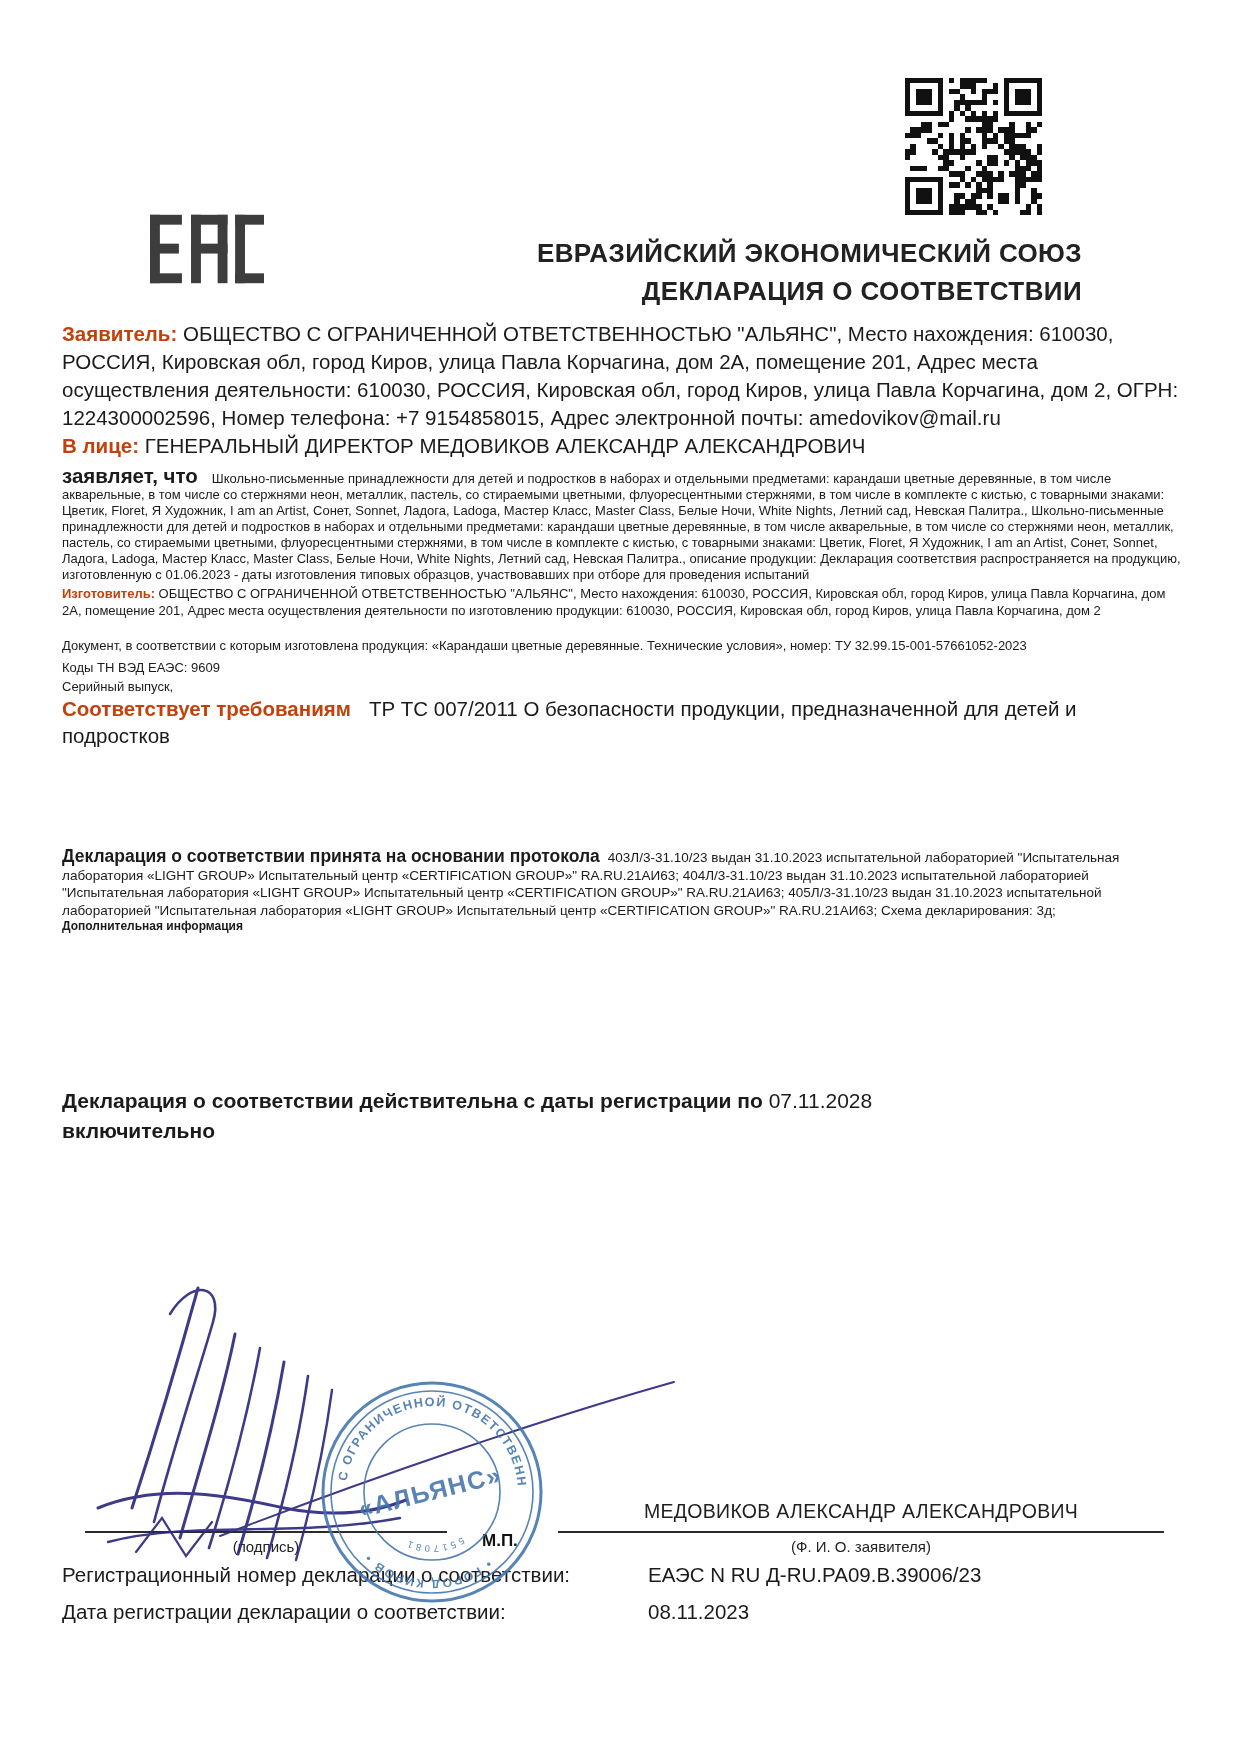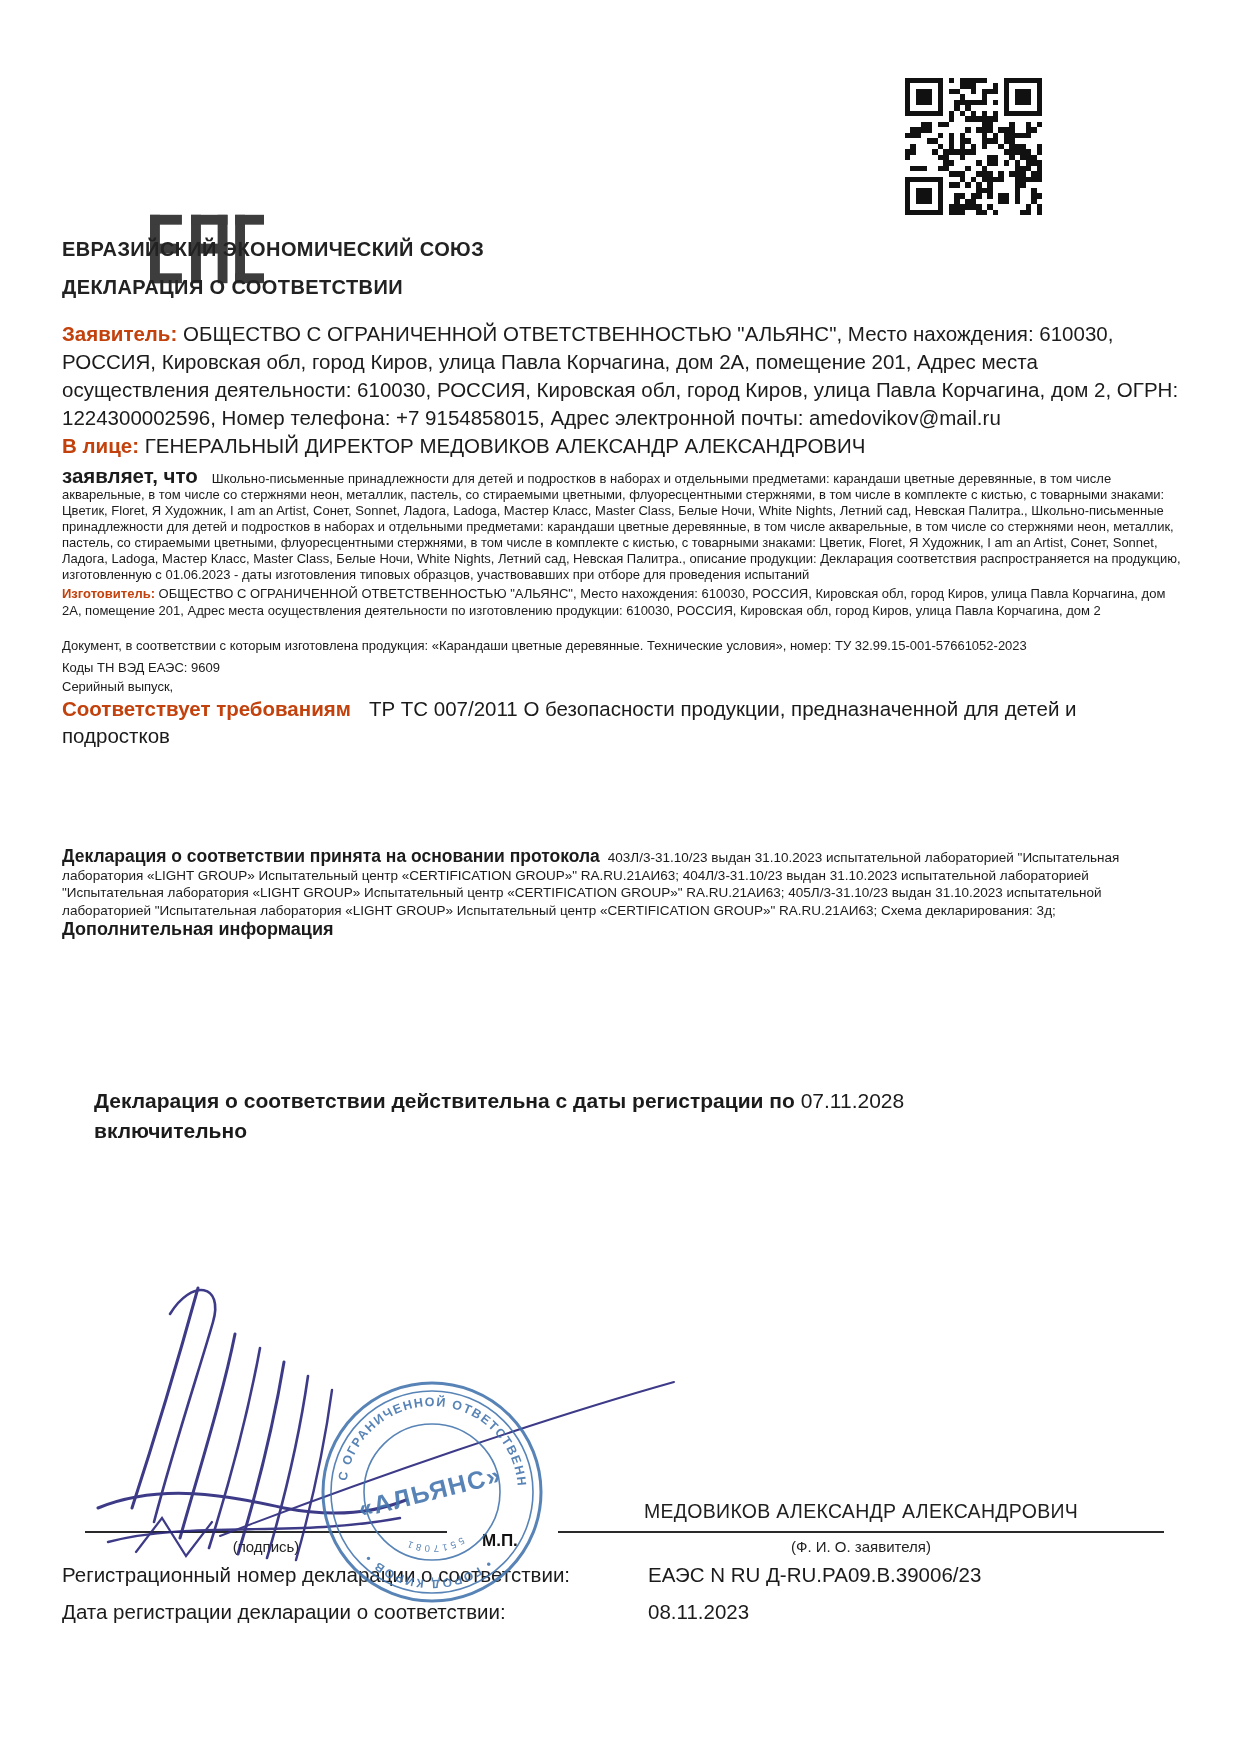--- a/index.html
+++ b/index.html
@@ -4,36 +4,36 @@
 <style>
   html,body{margin:0;padding:0;background:#e9e9e9;}
   .page{
     position:relative;width:1238px;height:1750px;margin:0 auto;
     background:#ffffff;outline:1px solid #b9b9b9;
     font-family:"Liberation Sans",sans-serif;color:#1b1b1b;
     overflow:hidden;
   }
   .abs{position:absolute;}
   
-  .hdr-line{left:62px;width:1020px;text-align:left;font-weight:bold;font-size:20px;letter-spacing:.4px;color:#222;}
+  .hdr-line{left:62px;width:1020px;text-align:right;font-weight:bold;font-size:26px;letter-spacing:.4px;color:#222;}
   .eac-logo{left:150px;top:207px;width:114px;height:84px;}
   .qr{left:905px;top:78px;width:137px;height:137px;}
   
   .col{left:62px;width:1122px;}
   .col p{margin:0;}
   .lg{font-size:20.5px;line-height:28px;}
   .sm{font-size:13px;line-height:16px;}
   b.lbl{color:#c2410c;}
   .declares-lbl{font-size:20.5px;font-weight:bold;padding-right:14px;}
   .compliance{margin-top:16px;}
   .compliance .gap{display:inline-block;width:18px;}
   .proto-lbl{font-size:17.5px;font-weight:bold;padding-right:8px;}
   .proto-txt{font-size:13.5px;line-height:17.5px;}
-  .addinfo{font-size:18px;font-weight:bold;margin-top:26px;}
-  .validity{font-size:21px;line-height:30px;font-weight:bold;margin-left:32px;}
+  .addinfo{font-size:12px;font-weight:bold;margin-top:26px;}
+  .validity{font-size:21px;line-height:30px;font-weight:bold;}
   .validity .date{font-weight:normal;}
   
   .sigline{border-top:2px solid #2a2a2a;height:0;}
   .caption{font-size:15px;color:#222;text-align:center;}
   .name{font-size:19.5px;letter-spacing:.3px;text-align:center;color:#1f1f1f;}
   .mp{font-size:17px;font-weight:bold;color:#111;}
   .reg-label{font-size:20.5px;font-weight:normal;}
   .reg-value{font-size:20.5px;}
   .stamp,.sig-svg{pointer-events:none;}
   .stamp text{font-family:"Liberation Sans",sans-serif;}

